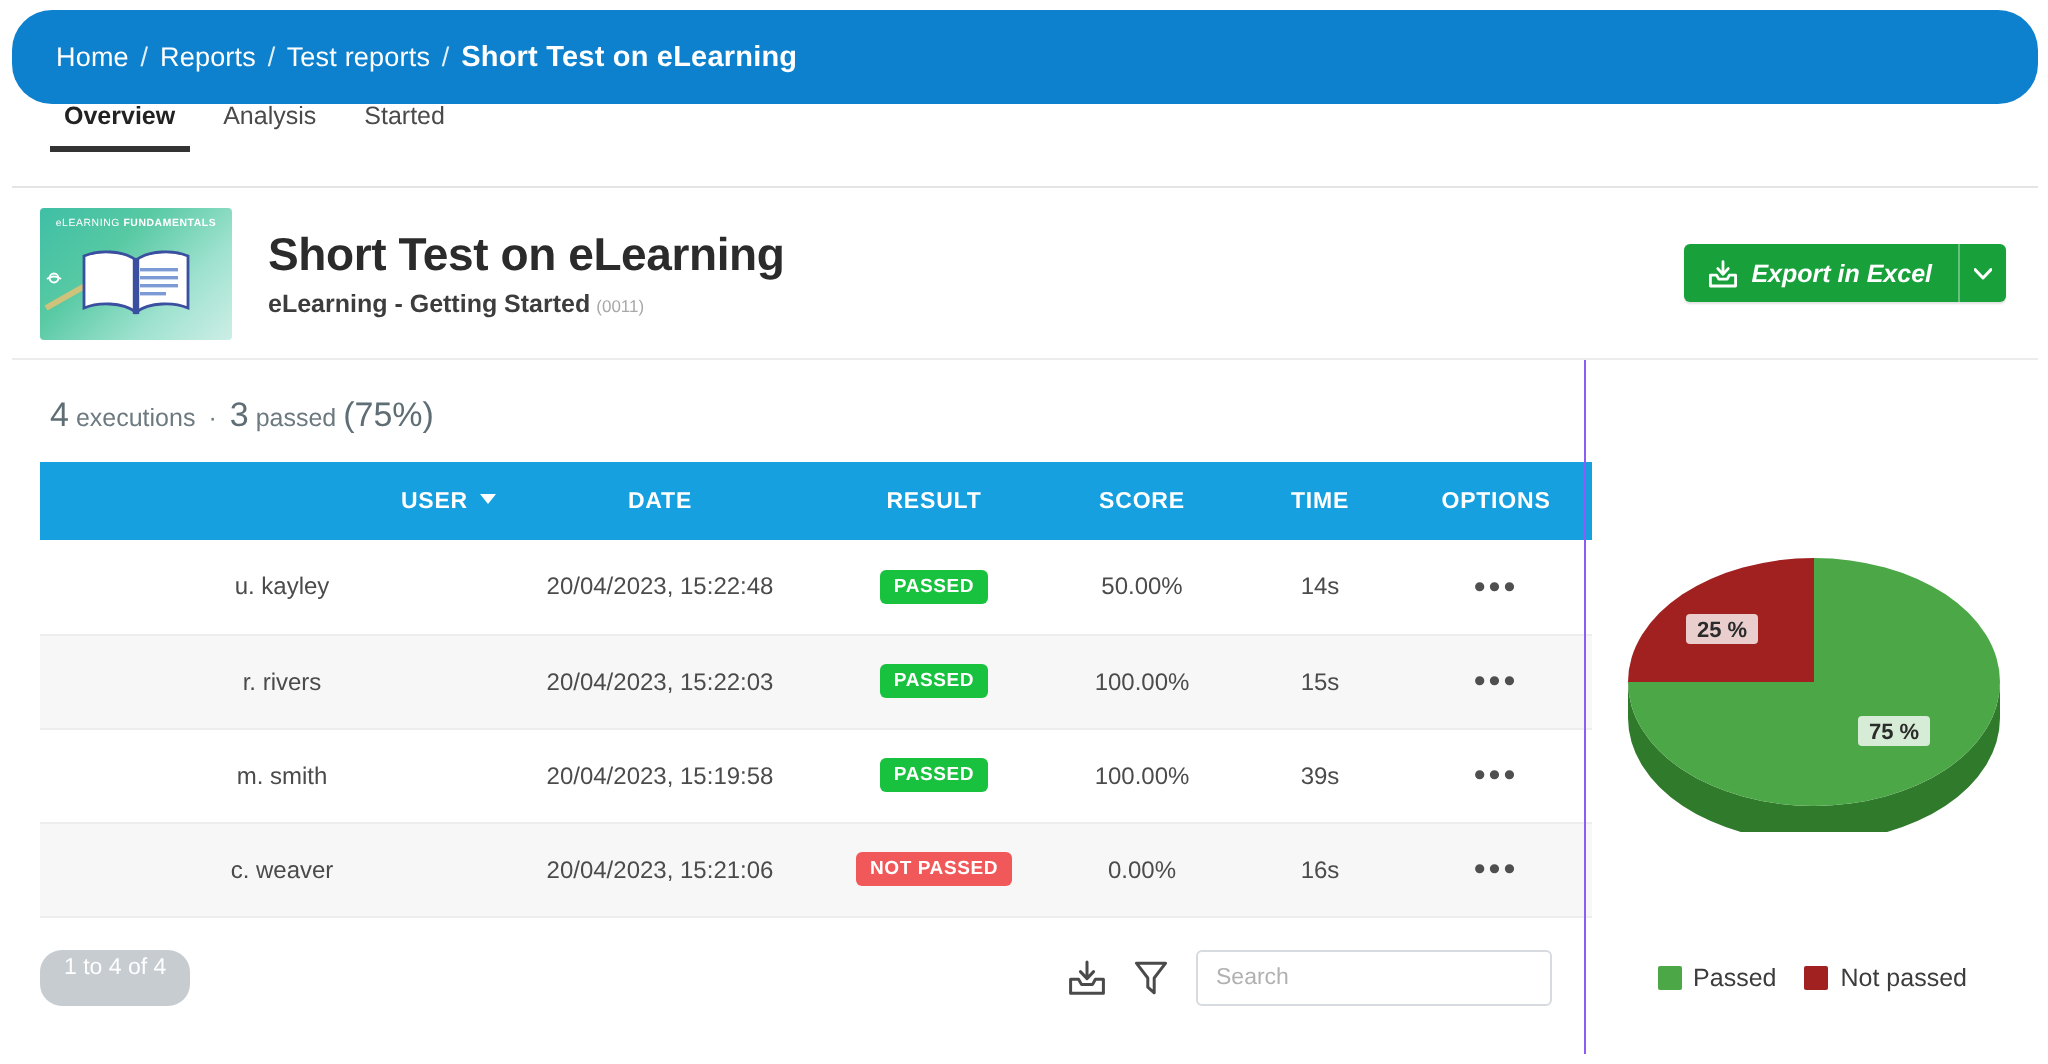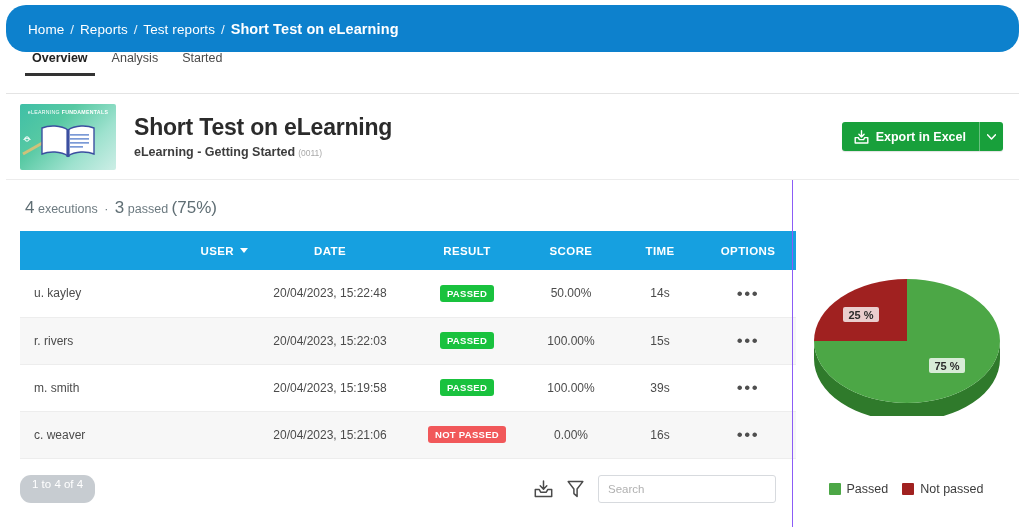--- a/index.html
+++ b/index.html
@@ -137,20 +137,21 @@
   .export-btn {
     flex: 0 0 auto;
     height: 29px;
     background: #18a03b;
     border-radius: 3px;
     display: flex;
     align-items: stretch;
     color: #fff;
     cursor: pointer;
     box-shadow: 0 1px 1px rgba(0,0,0,.12);
+    font-style: italic;
   }
   .export-main {
     display: flex;
     align-items: center;
     gap: 7px;
     padding: 0 13px 0 12px;
     font-size: 12.5px;
     font-weight: bold;
   }
   .export-caret {
@@ -224,21 +225,21 @@
   }
 
   table.results tbody td {
     height: 47px;
     font-size: 12px;
     color: #4b4b4b;
     text-align: center;
     vertical-align: middle;
     border-bottom: 1px solid #ededed;
   }
-  table.results tbody td.c-user { text-align: left; padding-left: 14px; }
+  table.results tbody td.c-user { text-align: center; padding-left: 14px; }
   table.results tbody tr.alt td { background: #f7f7f7; }
 
   .badge {
     display: inline-block;
     color: #fff;
     font-size: 9.5px;
     font-weight: bold;
     letter-spacing: .3px;
     border-radius: 3px;
     padding: 4px 7px 4px 7px;

